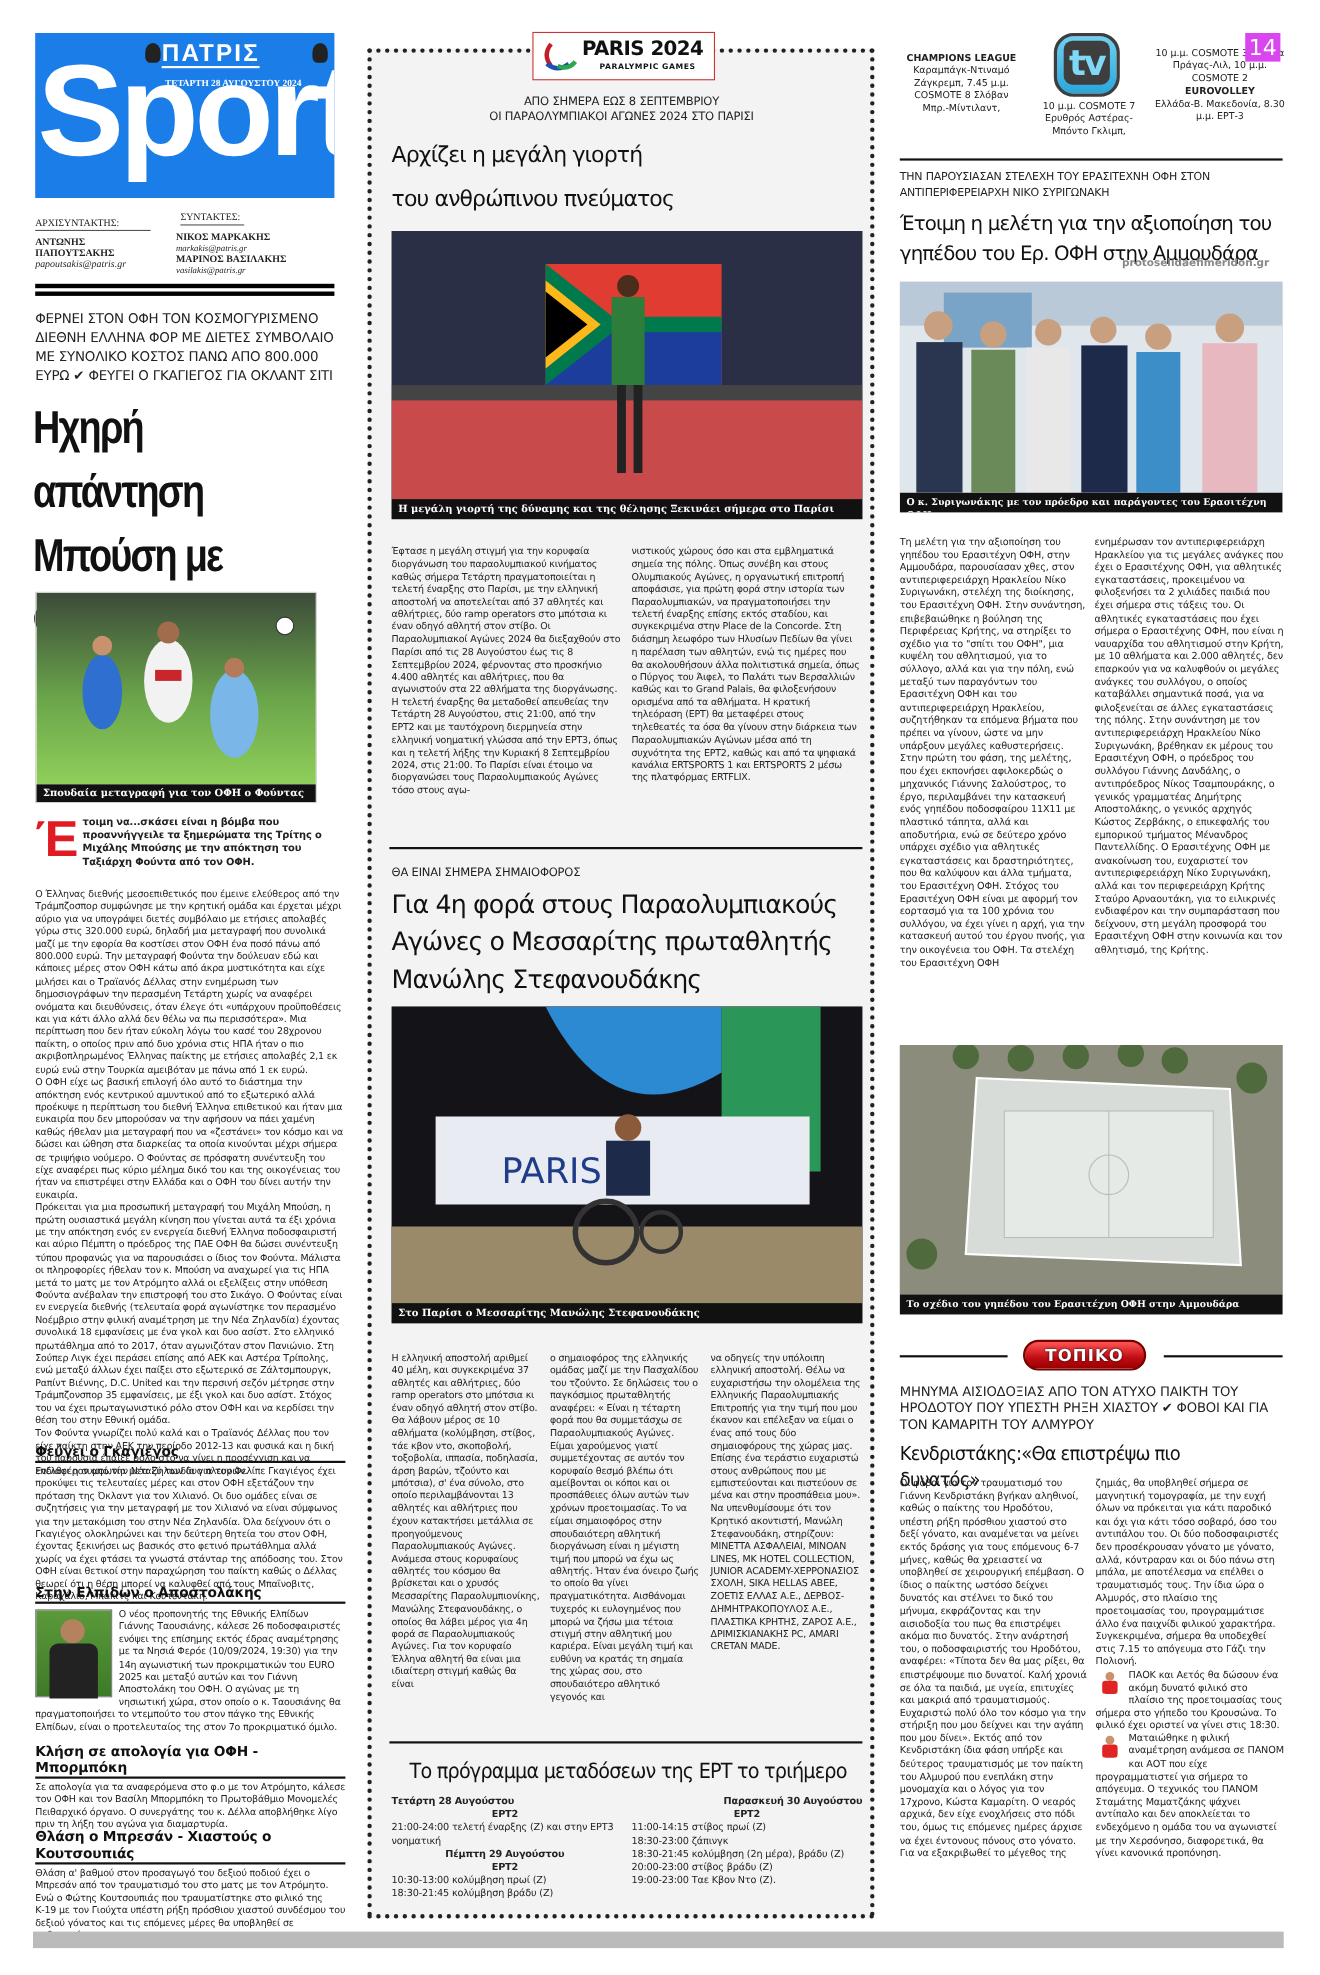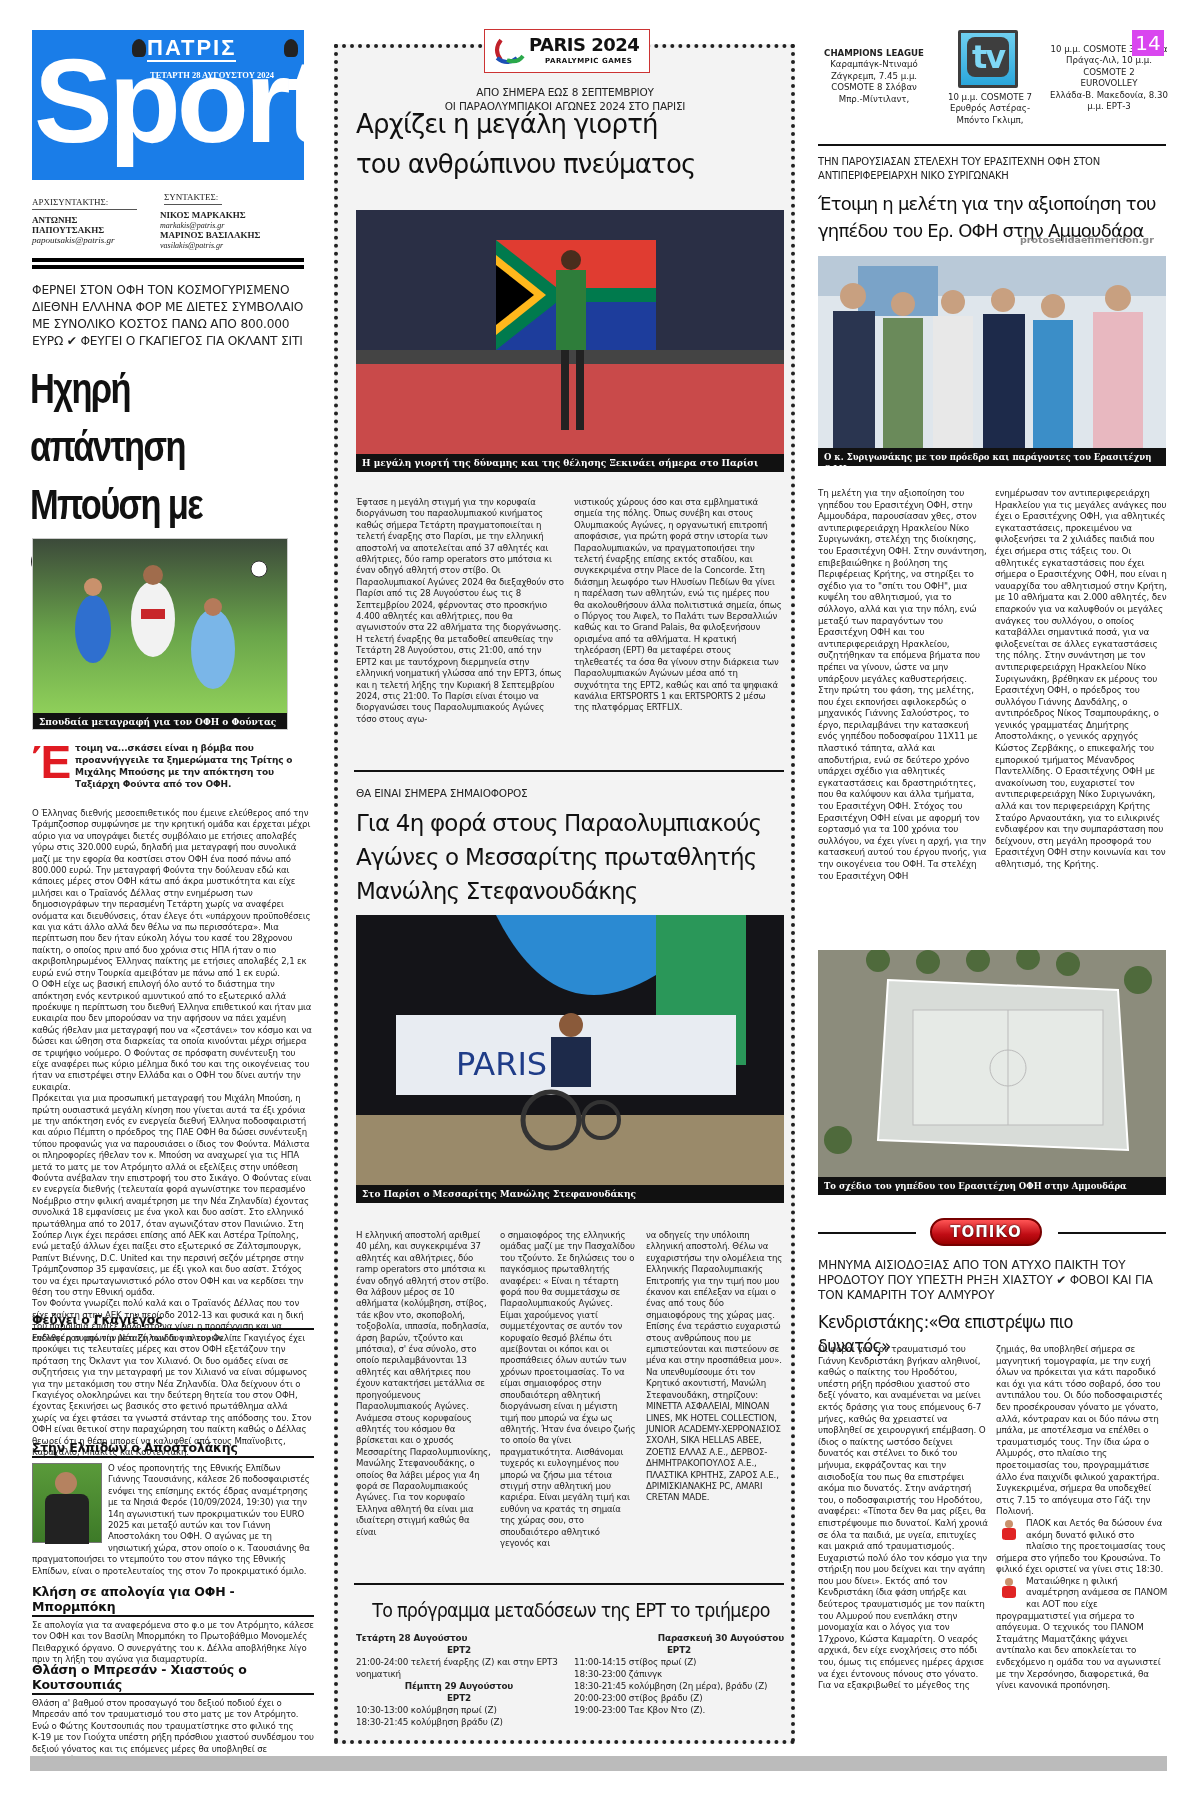--- a/index.html
+++ b/index.html
@@ -133,21 +133,21 @@
     <path d="M16 24 Q26 28 32 20" stroke="#2aa84a" stroke-width="4" fill="none"></path>
   </svg>
   <div class="abs" style="left:44px;top:4px;font-family:'DejaVu Sans',sans-serif;font-weight:bold;font-size:18px;letter-spacing:-0.5px">PARIS 2024</div>
   <div class="abs" style="left:60px;top:27px;font-family:'DejaVu Sans',sans-serif;font-weight:bold;font-size:7px;letter-spacing:0.5px">PARALYMPIC GAMES</div>
 </div>
 
 <div class="abs kicker" style="left:340px;top:85px;width:450px;text-align:center;font-size:10.5px;line-height:14px">
   <div>ΑΠΟ ΣΗΜΕΡΑ ΕΩΣ 8 ΣΕΠΤΕΜΒΡΙΟΥ</div>
   <div>ΟΙ ΠΑΡΑΟΛΥΜΠΙΑΚΟΙ ΑΓΩΝΕΣ 2024 ΣΤΟ ΠΑΡΙΣΙ</div>
 </div>
-<div class="abs headline-sans" style="left:356px;top:104px;width:430px;font-size:26px;line-height:40px">
+<div class="abs headline-sans" style="left:356px;top:120px;width:430px;font-size:20px;line-height:40px">
   <div>Αρχίζει η μεγάλη γιορτή</div>
   <div>του ανθρώπινου πνεύματος</div>
 </div>
 
 <div class="abs photo" style="left:356px;top:210px;width:428px;height:262px;background:#1d2130">
   <svg width="428" height="244" viewBox="0 0 428 244">
     <rect width="428" height="244" fill="#2a2f45"></rect>
     <rect y="150" width="428" height="94" fill="#c94a4a"></rect>
     <rect y="140" width="428" height="14" fill="#444"></rect>
     <g transform="translate(140,30)">
@@ -214,27 +214,27 @@
   <div>18:30-23:00 ζάπινγκ</div>
   <div>18:30-21:45 κολύμβηση (2η μέρα), βράδυ (Ζ)</div>
   <div>20:00-23:00 στίβος βράδυ (Ζ)</div>
   <div>19:00-23:00 Ταε Κβον Ντο (Ζ).</div>
 </div>
 
 <div class="abs" style="left:818px;top:48px;width:112px;text-align:center;font-family:'DejaVu Sans',sans-serif;font-size:8.6px;line-height:11.4px;color:#222">
   <div style="font-weight:bold">CHAMPIONS LEAGUE</div>
   <div>Καραμπάγκ-Ντιναμό Ζάγκρεμπ, 7.45 μ.μ. COSMOTE 8 Σλόβαν Μπρ.-Μίντιλαντ,</div>
 </div>
-<div class="abs" style="left:958px;top:30px;width:60px;height:58px;border-radius:2px;background:linear-gradient(#6fd0f0,#2aa6db);border:3px solid #3e3e3e">
+<div class="abs" style="left:958px;top:30px;width:60px;height:58px;border-radius:18px;background:linear-gradient(#6fd0f0,#2aa6db);border:3px solid #3e3e3e">
   <div style="position:absolute;left:6px;top:4px;width:42px;height:40px;background:#3e3e3e;border-radius:8px;color:#7fd8f5;font-family:'DejaVu Sans',sans-serif;font-weight:bold;font-size:32px;line-height:40px;text-align:center;letter-spacing:-2px">tv</div>
 </div>
 <div class="abs" style="left:940px;top:92px;width:100px;text-align:center;font-family:'DejaVu Sans',sans-serif;font-size:8.6px;line-height:11.4px;color:#222">10 μ.μ. COSMOTE 7 Ερυθρός Αστέρας-Μπόντο Γκλιμπ,</div>
 <div class="abs" style="left:1050px;top:44px;width:118px;text-align:center;font-family:'DejaVu Sans',sans-serif;font-size:8.6px;line-height:11.4px;color:#222">
   <div>10 μ.μ. COSMOTE 3 Σλάβια Πράγας-Λιλ, 10 μ.μ. COSMOTE 2</div>
-  <div style="font-weight:normal">EUROVOLLEY</div>
+  <div style="font-weight:bold">EUROVOLLEY</div>
   <div>Ελλάδα-Β. Μακεδονία, 8.30 μ.μ. ΕΡΤ-3</div>
 </div>
 <div class="abs" style="left:1132px;top:30px;width:32px;height:26px;background:#d946ef;color:#fff;font-family:'DejaVu Sans',sans-serif;font-size:20px;line-height:26px;text-align:center">14</div>
 <div class="abs rule" style="left:818px;top:144px;width:348px;height:1.5px"></div>
 
 <div class="abs kicker" style="left:818px;top:155px;width:345px;font-size:10px;line-height:14px">ΤΗΝ ΠΑΡΟΥΣΙΑΣΑΝ ΣΤΕΛΕΧΗ ΤΟΥ ΕΡΑΣΙΤΕΧΝΗ ΟΦΗ ΣΤΟΝ ΑΝΤΙΠΕΡΙΦΕΡΕΙΑΡΧΗ ΝΙΚΟ ΣΥΡΙΓΩΝΑΚΗ</div>
 <div class="abs headline-sans" style="left:818px;top:190px;width:350px;font-size:18px;line-height:27px;height:54px;overflow:hidden">Έτοιμη η μελέτη για την αξιοποίηση του γηπέδου του Ερ. ΟΦΗ στην Αμμουδάρα</div>
 <div class="abs" style="left:1020px;top:234px;font-family:'DejaVu Sans',sans-serif;font-weight:bold;font-size:9.5px;color:#888">protoselidaefimeridon.gr</div>
 
 <div class="abs photo" style="left:818px;top:256px;width:348px;height:210px;background:#ccd">

